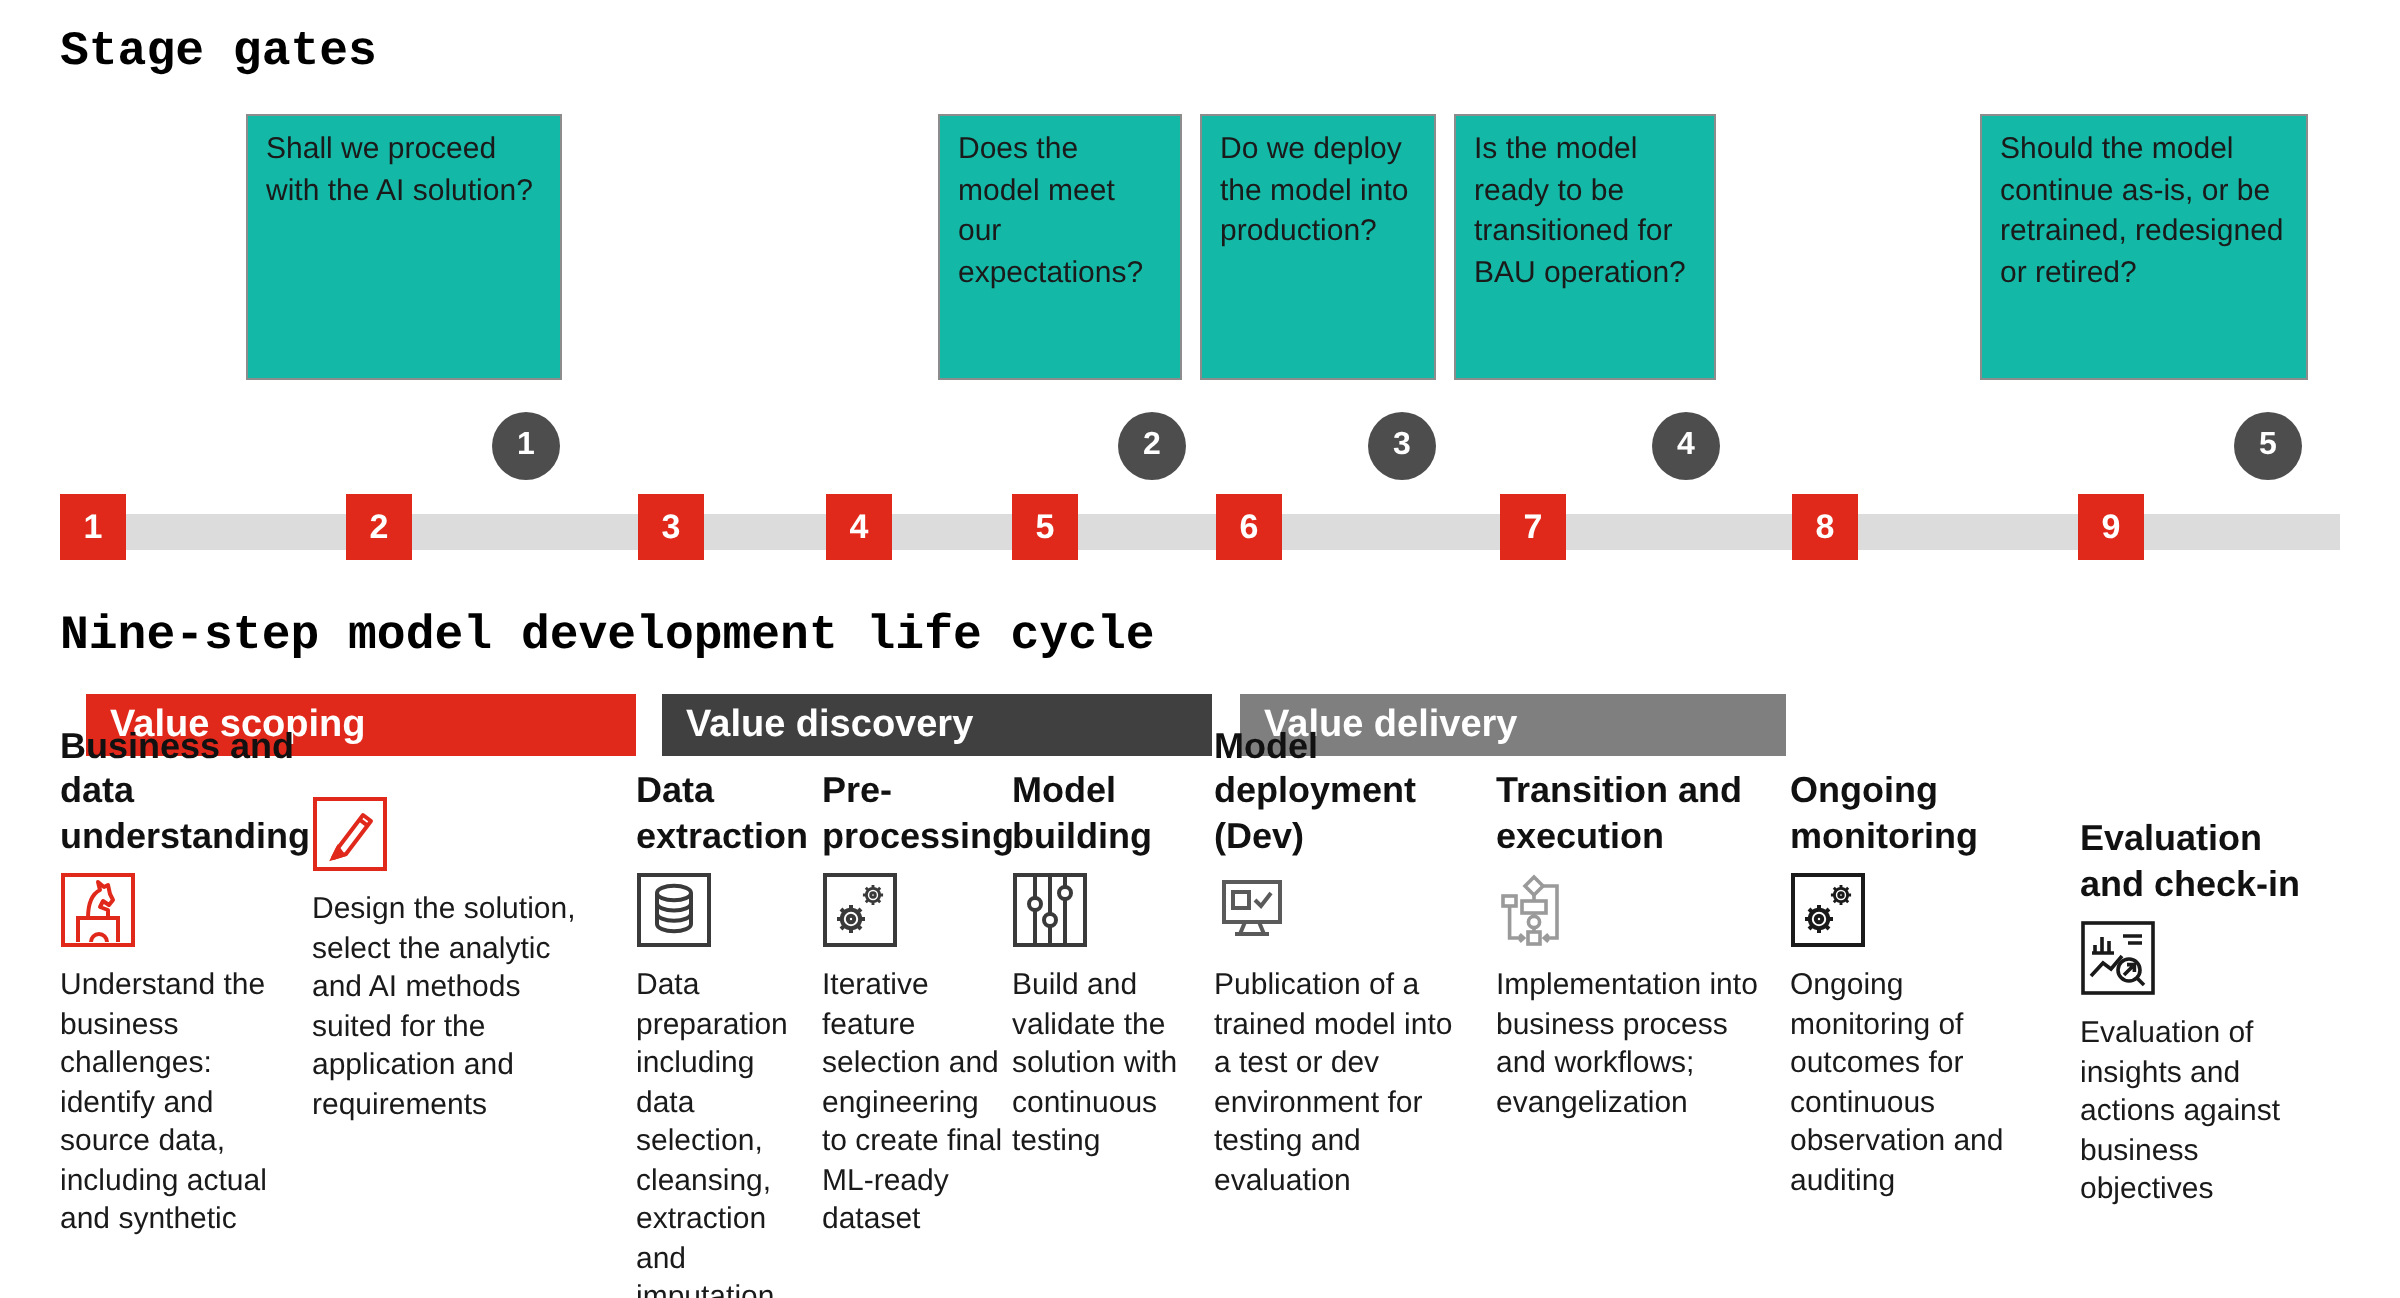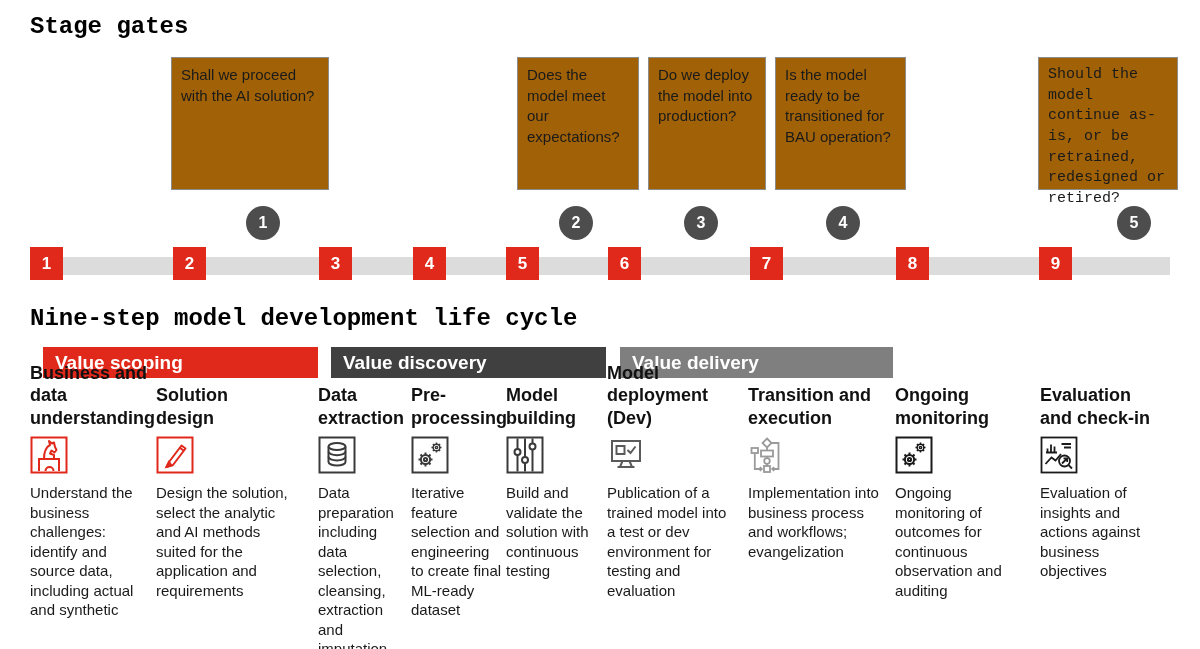--- a/index.html
+++ b/index.html
@@ -22,32 +22,31 @@
   }
   #stage-gates-title { top: 13px; }
   #lifecycle-title { top: 305px; }
 
   
   .gate-box {
     position: absolute;
     top: 57px;
     height: 133px;
     border: 1.5px solid #8c8c8c;
-    background: #a16207;
+    background: #14b8a6;
     padding: 7px 9px;
     font-size: 15px;
     line-height: 1.38;
     color: #1a1a1a;
-    margin-left: 48px;
   }
   .gate-box.b1 { left: 123px; width: 158px; }
   .gate-box.b2 { left: 469px; width: 122px; }
   .gate-box.b3 { left: 600px; width: 118px; }
   .gate-box.b4 { left: 727px; width: 131px; }
-  .gate-box.b5 { left: 990px; width: 140px; font-family: Liberation Mono, monospace; }
+  .gate-box.b5 { left: 990px; width: 164px; }
 
   
   .gate-circle {
     position: absolute;
     top: 206px;
     width: 34px;
     height: 34px;
     border-radius: 50%;
     background: #4d4d4d;
     color: #ffffff;
@@ -117,21 +116,21 @@
     top: 391px;
   }
   .step.c1 { left: 30px;   width: 122px; }
   .step.c2 { left: 156px;  width: 134px; }
   .step.c3 { left: 318px;  width: 84px; }
   .step.c4 { left: 411px;  width: 92px; }
   .step.c5 { left: 506px;  width: 84px; }
   .step.c6 { left: 607px;  width: 130px; }
   .step.c7 { left: 748px;  width: 132px; }
   .step.c8 { left: 895px;  width: 125px; }
-  .step.c9 { left: 1040px; width: 128px; }
+  .step.c9 { left: 1040px; width: 128px; margin-top: 24px; }
   .step-title {
     height: 38px;
     display: flex;
     align-items: flex-end;
     font-size: 18px;
     font-weight: bold;
     line-height: 1.25;
     color: #111111;
   }
   .step-icon { margin-top: 7px; width: 38px; height: 38px; }
@@ -186,21 +185,20 @@
         <rect x="1.5" y="1.5" width="35" height="35"></rect>
         <path d="M9 35 V23 H29 V35" stroke-width="2"></path>
         <path d="M15.5 35 A4 4 0 0 1 23.5 35"></path>
         <path d="M14 23 C14 15 16 11 20 9 L19 5 L22 7.5 L24 6.5 L25 11 L26.5 14 L24.5 16.5 L21.5 14.5 L20 17.5 L24 19 L24 23" stroke-linejoin="round"></path>
       </svg>
     </div>
     <div class="step-desc">Understand the business challenges: identify and source data, including actual and synthetic</div>
   </div>
 
   <div class="step c2">
-    <div class="step-title">Solution design</div>
     <div class="step-icon">
       <svg width="38" height="38" viewBox="0 0 38 38" fill="none" stroke="#e0291b" stroke-width="2">
         <rect x="1.5" y="1.5" width="35" height="35"></rect>
         <path d="M13 26 L25.5 9.5 L29.5 12.5 L17 29 L10.5 31 Z" stroke-linejoin="round"></path>
         <line x1="23.8" y1="11.8" x2="27.8" y2="14.8"></line>
         <path d="M13 26 L10.5 31 L15.5 29.5 Z" fill="#e0291b"></path>
       </svg>
     </div>
     <div class="step-desc">Design the solution, select the analytic and AI methods suited for the application and requirements</div>
   </div>

